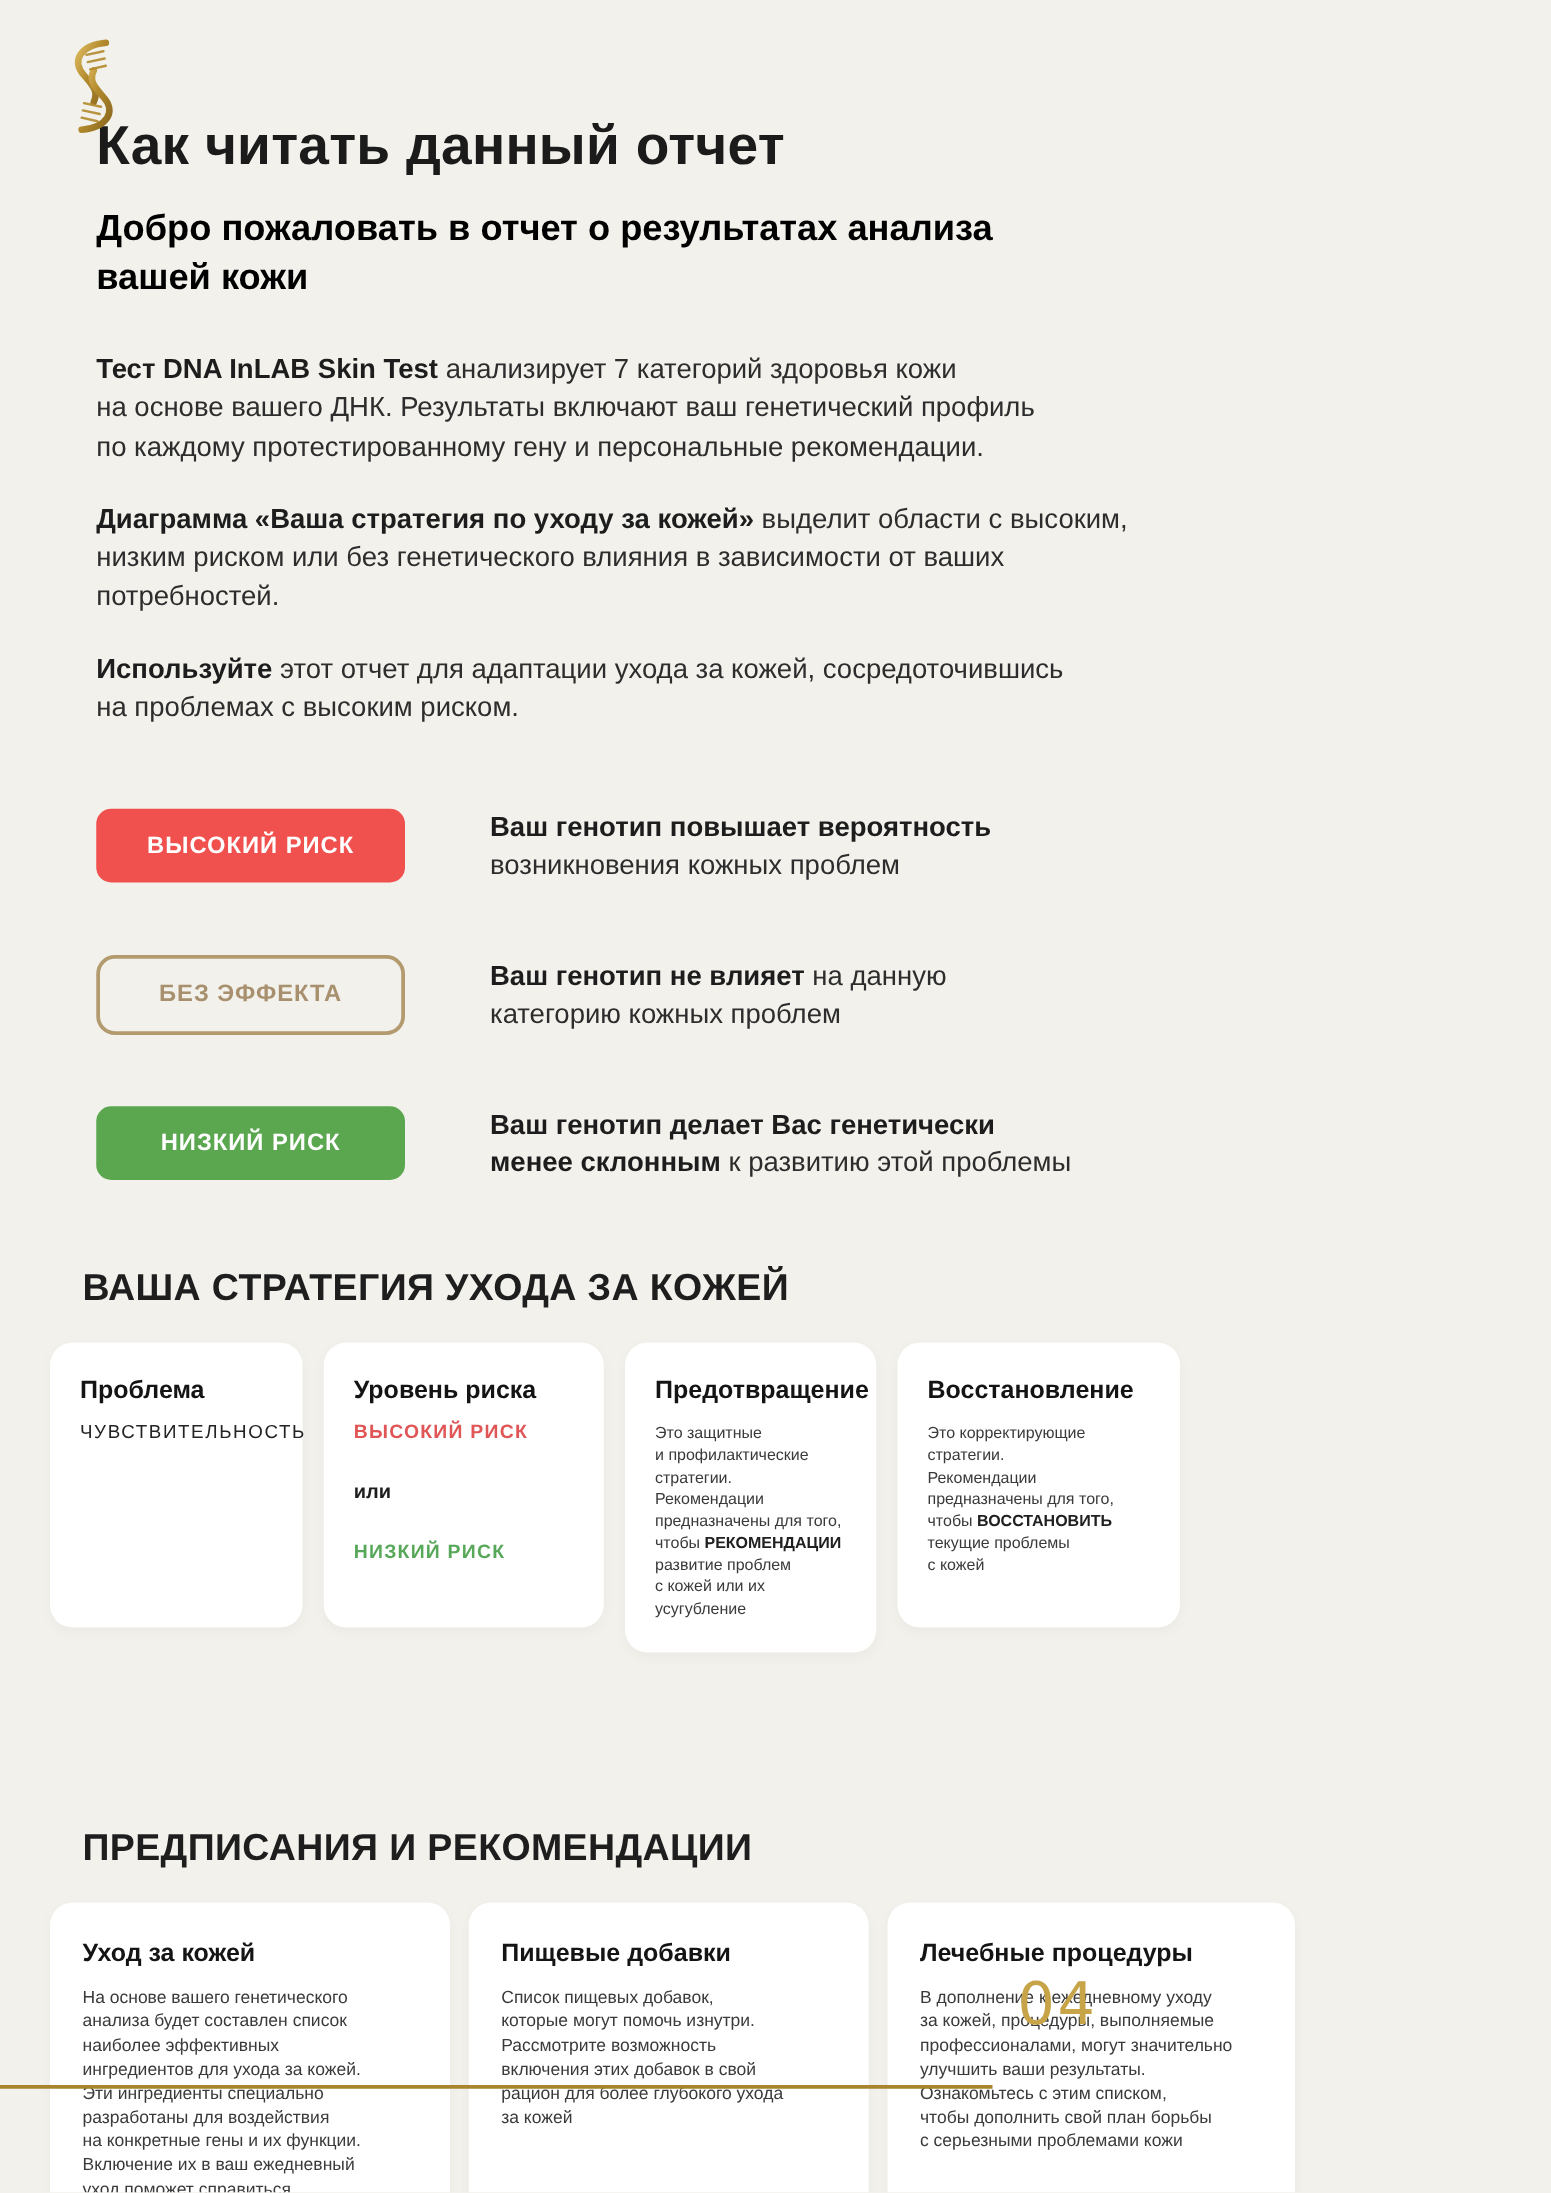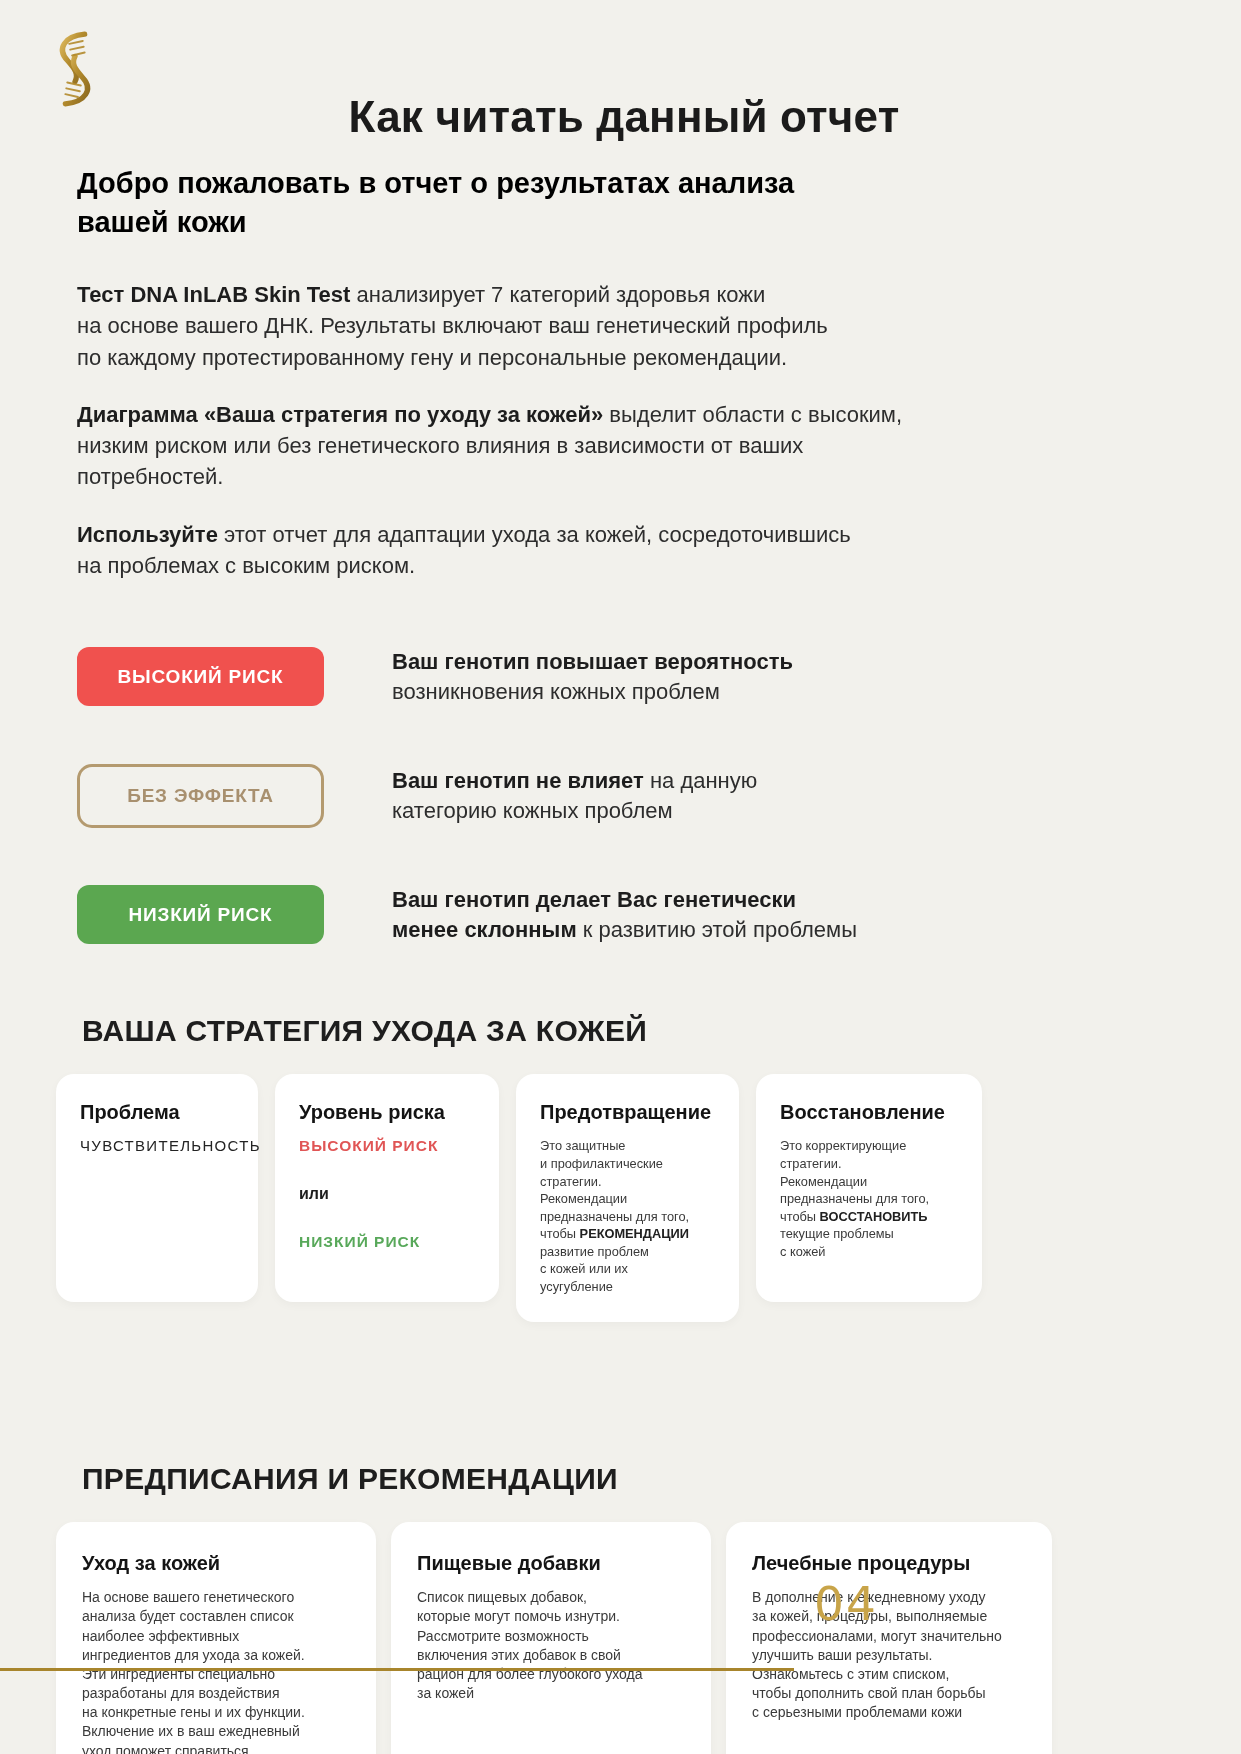--- a/index.html
+++ b/index.html
@@ -9,47 +9,47 @@
     --high-risk-text:#E05555; --low-risk-text:#58A85A;
     --gold:#A8852C; --gold-number:#C8A449;
   }
   *{box-sizing:border-box;}
   html,body{margin:0;padding:0;background:var(--background);}
   .page{position:relative;width:1241px;height:1754px;background:var(--background);
         font-family:"Liberation Sans",sans-serif;color:var(--text);overflow:hidden;}
   .logo{position:absolute;left:46px;top:30px;width:58px;height:78px;}
 
   .content{padding:92px 70px 0 77px;}
-  .title{margin:0 0 22px;font-size:44px;font-weight:800;color:#1b1b1b;letter-spacing:.2px;text-align:center;}
+  .title{margin:0 0 22px;font-size:44px;font-weight:800;color:#1b1b1b;letter-spacing:.2px;}
   .subtitle{margin:0 0 38px;font-size:29px;font-weight:700;line-height:1.33;color:#000000;white-space:pre-line;}
   .intro{margin:0 0 26px;font-size:22px;line-height:1.42;color:#2d2d2d;white-space:pre-line;}
   .intro b{font-weight:700;color:#1d1d1d;}
 
   .legend{margin-top:44px;}
   .legend-row{display:flex;align-items:center;margin-bottom:15px;}
   .badge{width:247px;min-height:59px;border-radius:12px;display:flex;align-items:center;justify-content:center;
          font-weight:700;font-size:19px;letter-spacing:.8px;flex-shrink:0;text-align:center;}
   .badge-high{background:var(--high-risk);color:#ffffff;}
   .badge-none{border:3px solid var(--no-effect-border);color:var(--no-effect-text);border-radius:15px;min-height:64px;}
   .badge-low{background:var(--low-risk);color:#ffffff;}
   .legend-desc{margin-left:68px;font-size:22px;line-height:1.36;white-space:pre-line;color:#2d2d2d;}
   .legend-desc b{font-weight:700;color:#1d1d1d;}
 
-  .section{padding:0 56px;}
+  .section{padding:0 40px;}
   .section-strategy{margin-top:48px;}
   .section-recs{margin-top:140px;}
   .section-heading{margin:0 0 26px 26px;font-size:30px;font-weight:700;letter-spacing:.3px;color:#1e1e1e;}
 
   .cards-row{display:flex;align-items:flex-start;}
   .card{background:#ffffff;border-radius:18px;padding:27px 24px;box-shadow:0 3px 10px rgba(0,0,0,.035);}
   .cards4{gap:17px;}
   .cards4 .card{min-height:228px;}
   .card-problem{width:202px;}
   .card-risk{width:224px;min-height:236px;}
-  .card-prevention{width:223px;min-height:220px;}
+  .card-prevention{width:201px;min-height:220px;}
   .card-recovery{width:226px;}
   .card-title{margin:0 0 13px;font-size:20px;font-weight:700;color:#141414;}
   .problem-value{font-size:15px;letter-spacing:1.3px;color:#232323;}
   .risk-high{color:var(--high-risk-text);font-weight:700;font-size:15.5px;letter-spacing:1px;margin:4px 0 0;}
   .risk-or{font-weight:700;font-size:16px;color:#1d1d1d;margin:30px 0 0;}
   .risk-low{color:var(--low-risk-text);font-weight:700;font-size:15.5px;letter-spacing:1px;margin:30px 0 0;}
   .card-body-sm{font-size:12.8px;line-height:1.37;color:#3a3a3a;white-space:pre-line;margin:0;}
   .card-body-sm b{font-weight:700;color:#202020;}
 
   .cards3{gap:15px;}

